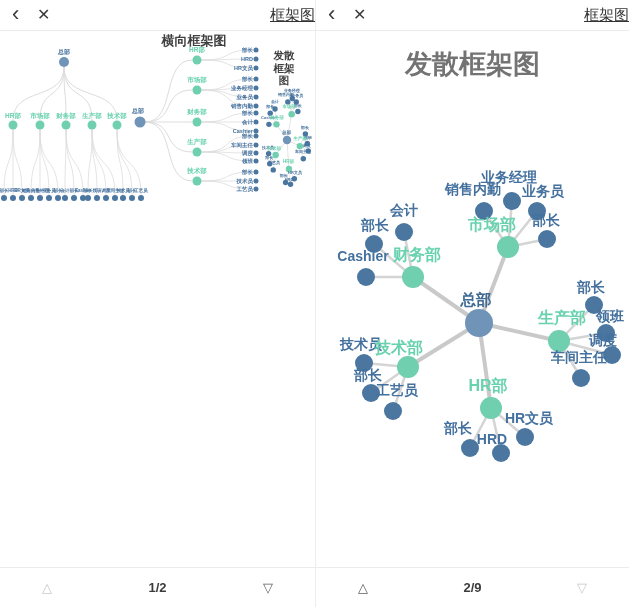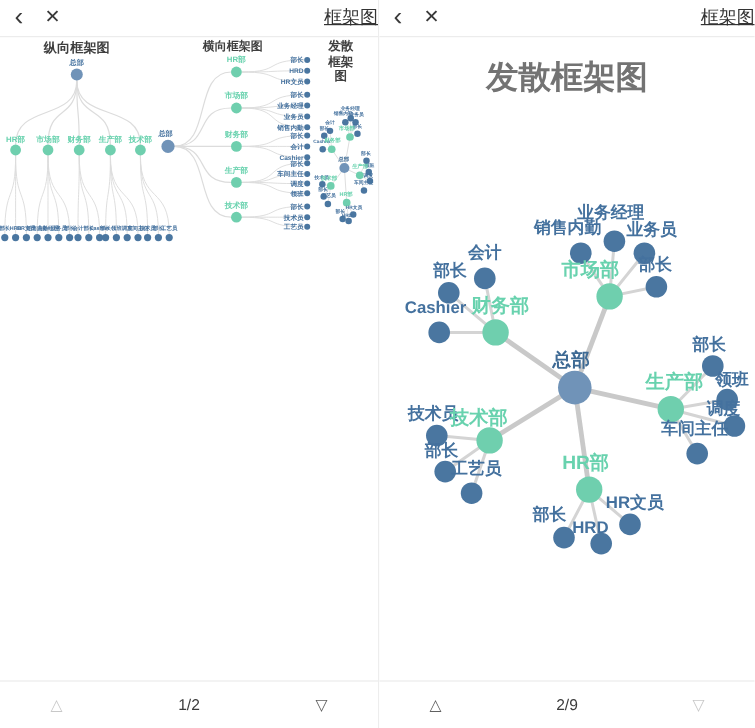--- a/index.html
+++ b/index.html
@@ -6,45 +6,44 @@
   .app{width:629px;height:607px;display:flex;font-family:"Liberation Sans","DejaVu Sans",sans-serif;background:#fff;}
   .panel{position:relative;height:607px;background:#fff;overflow:hidden;}
   .panel.left{width:315px;}
   .panel.right{width:313px;border-left:1px solid #ededed;}
   .hdr{position:absolute;top:0;left:0;right:0;height:30px;border-bottom:1px solid #ececec;background:#fff;z-index:3;}
   .hdr .title{position:absolute;left:0;right:0;top:0;line-height:29px;text-align:right;font-size:15px;color:#333;text-decoration:underline;}
   .hdr .back{position:absolute;left:12px;top:0;font-size:22px;line-height:27px;color:#3a3a3a;cursor:pointer;}
   .hdr .close{position:absolute;left:37px;top:0;font-size:16px;line-height:29px;color:#3a3a3a;cursor:pointer;}
   .chart-title{position:absolute;text-align:center;font-weight:bold;color:#3f3f3f;z-index:2;}
   #vt{left:8px;top:32px;width:112px;font-size:11px;}
-  #ht{left:138px;top:32px;width:112px;font-size:10px;}
-  #mt{left:260px;top:33px;width:48px;font-size:10.5px;line-height:12.5px;}
+  #ht{left:138px;top:32px;width:112px;font-size:13px;}
+  #mt{left:260px;top:49px;width:48px;font-size:10.5px;line-height:12.5px;}
   .big-title{position:absolute;top:46px;left:0;right:0;text-align:center;font-size:27px;font-weight:bold;color:#737373;z-index:2;}
   .csvg{position:absolute;left:0;top:0;z-index:1;font-family:"Liberation Sans","DejaVu Sans",sans-serif;}
   .ftr{position:absolute;left:0;right:0;bottom:0;height:40px;border-top:1px solid #ececec;display:flex;align-items:center;justify-content:space-between;padding:0 42px;box-sizing:border-box;background:#fff;z-index:3;}
-  .pg-num{font-size:13px;color:#3c3c3c;}
+  .pg-num{font-size:13px;color:#3c3c3c;font-weight:bold;}
   .pg-btn{font-size:13px;cursor:pointer;}
   .left .pg-btn.up{color:#c8c8c8;}
   .left .pg-btn.down{color:#606060;}
   .right .pg-btn.up{color:#606060;}
   .right .pg-btn.down{color:#c8c8c8;}
 </style>
 </head>
 <body>
 
 <div class="app">
 
   <div class="panel left">
     <div class="hdr">
       <span class="back">‹</span>
       <span class="close">✕</span>
       <span class="title">框架图</span>
     </div>
 
-    <div class="chart-title" id="vt">纵向框架图</div>
     <div class="chart-title" id="ht">横向框架图</div>
     <div class="chart-title" id="mt">
       <div>发散</div>
       <div>框架</div>
       <div>图</div>
     </div>
 
     <svg id="left-svg" class="csvg" width="315" height="607" viewBox="0 0 315 607">
         <path d="M64 67 C64 101.75 13 85.75 13 120.5" fill="none" stroke="#dcdcdc" stroke-width="1"></path>
         <path d="M13 129.5 C13 170.25 4 154.25 4 195" fill="none" stroke="#dcdcdc" stroke-width="0.8"></path>

